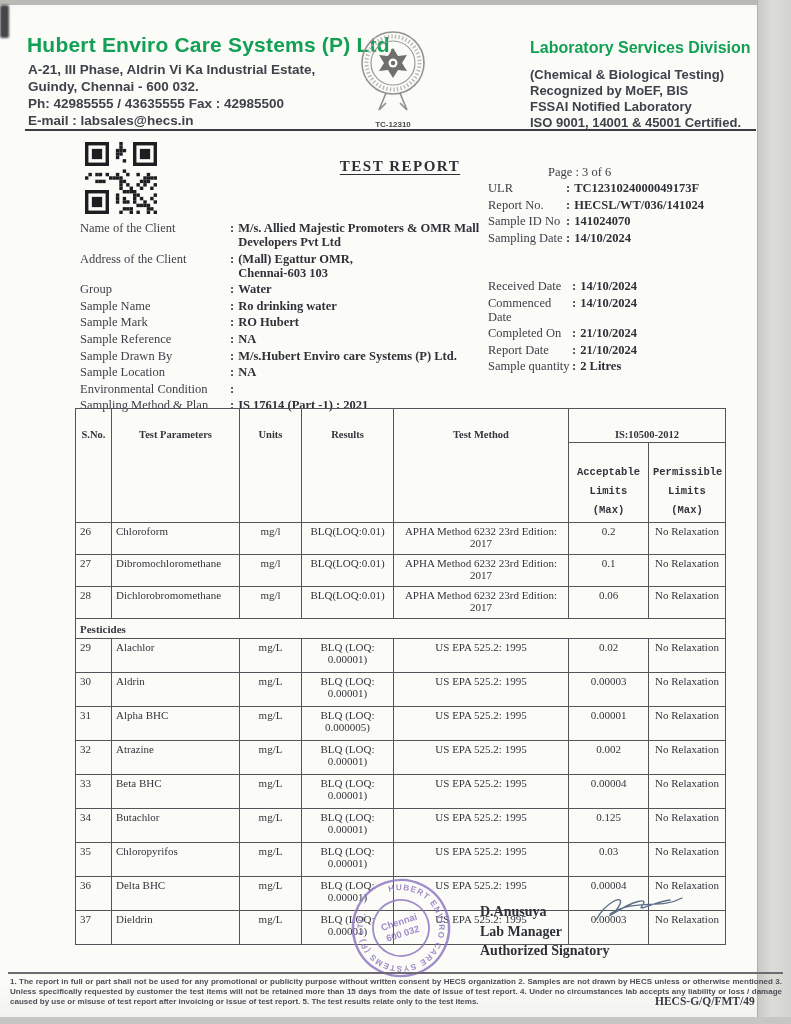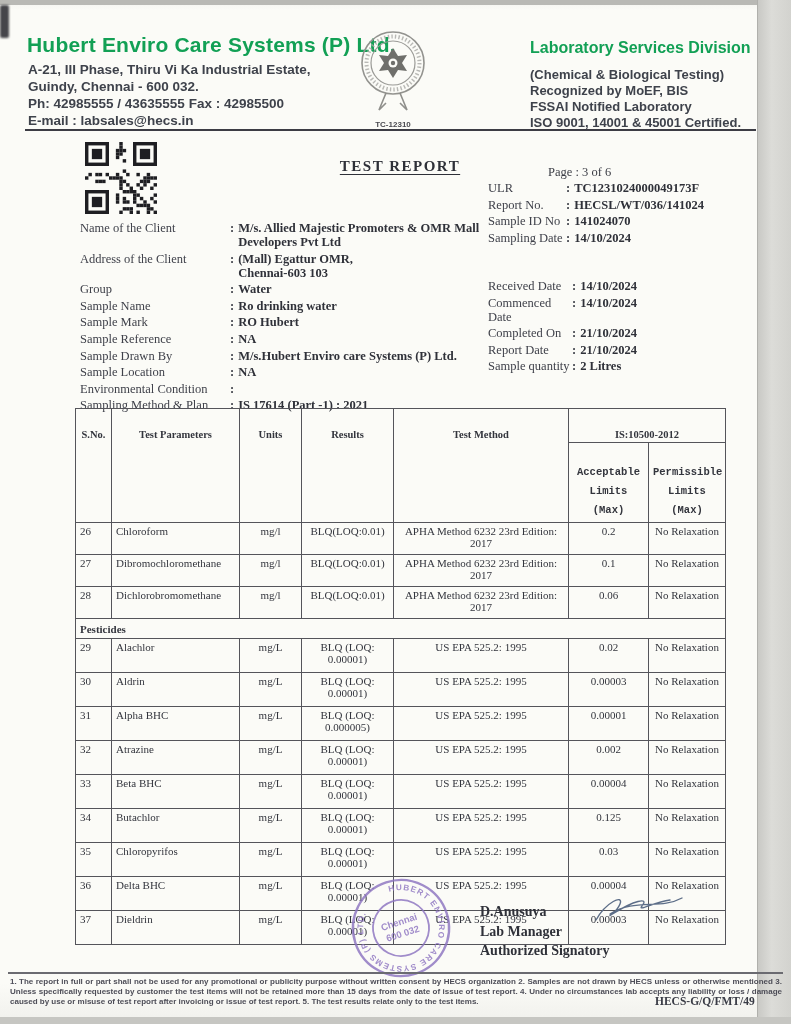--- a/index.html
+++ b/index.html
@@ -77,21 +77,21 @@
 
 <div class="page">
 
   <div class="edge-top"></div>
   <div class="edge-right"></div>
   <div class="edge-bottom"></div>
   <div class="smudge"></div>
 
   <div class="company-name" style="color:#12a055">Hubert Enviro Care Systems (P) Ltd.</div>
   <div class="company-address">
-    <div>A-21, III Phase, Thiru Vi Ka Industrial Estate,</div>
+    <div>A-21, III Phase, Aldrin Vi Ka Industrial Estate,</div>
     <div>Guindy, Chennai - 600 032.</div>
     <div>Ph: 42985555 / 43635555 Fax : 42985500</div>
     <div>E-mail : labsales@hecs.in</div>
   </div>
 
   <div class="nabl">
     <svg width="80" height="90" viewBox="0 0 80 90">
       <circle cx="40" cy="37" r="31" fill="none" stroke="#93938f" stroke-width="1.6"></circle>
       <circle cx="40" cy="37" r="22" fill="none" stroke="#9a9a96" stroke-width="1.2"></circle>
       <circle cx="40" cy="37" r="26.5" fill="none" stroke="#a8a8a4" stroke-width="4" stroke-dasharray="1.4 2.2" opacity=".8"></circle>

